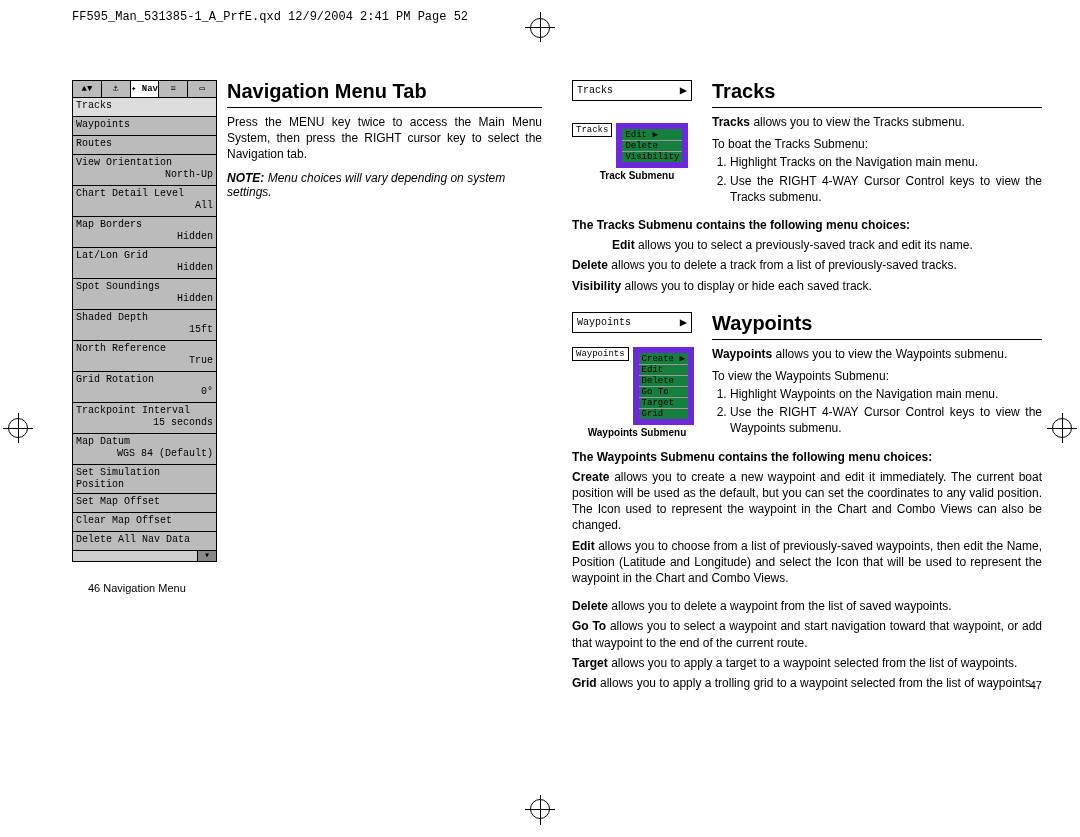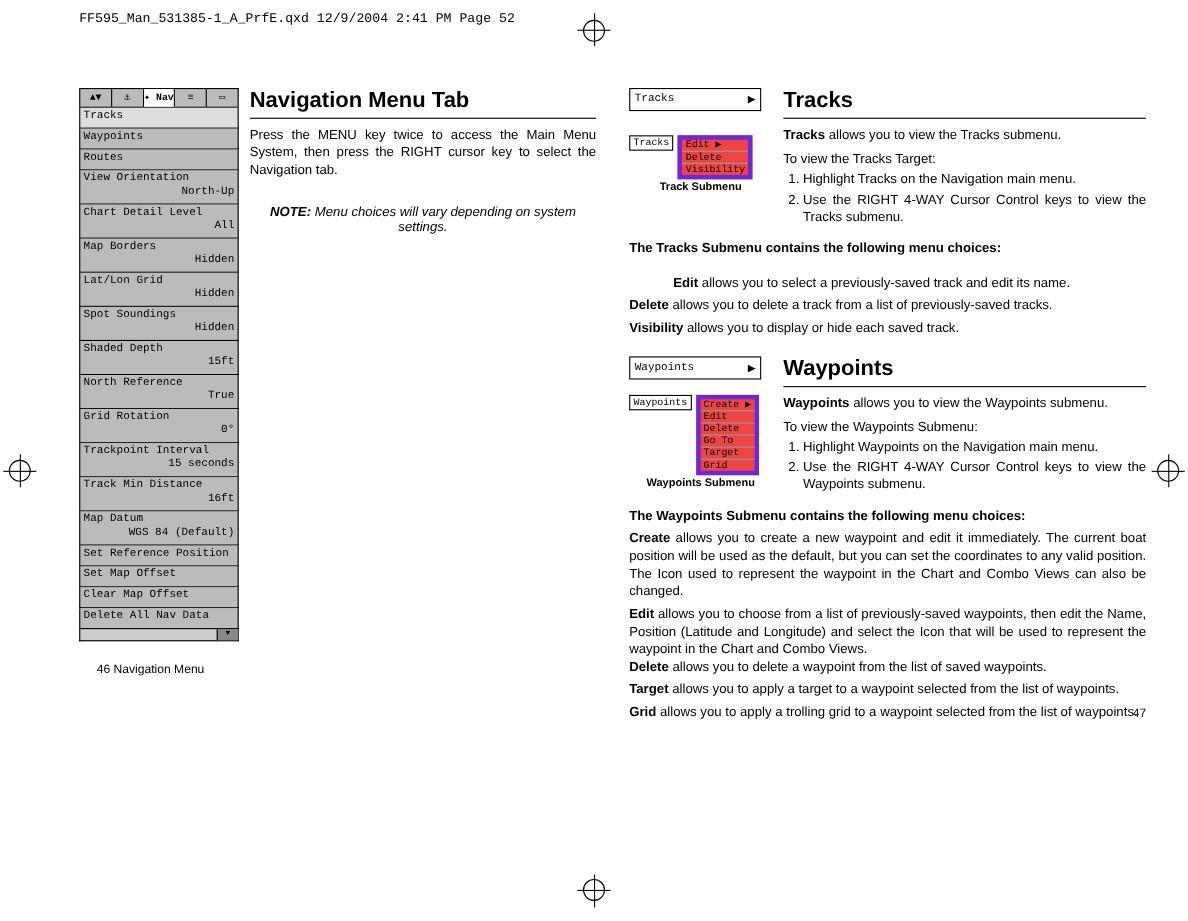--- a/index.html
+++ b/index.html
@@ -97,21 +97,21 @@
   }
 
   
   .section-head {
     font-family: Arial, sans-serif;
     font-weight: 900;
     font-size: 20px;
     margin: 0 0 4px 0;
   }
   .body-text { font-size:12px; line-height:1.35; text-align:justify;}
-  .note { font-style: italic; font-size:12px; margin-top:22px;text-align:center;}
+  .note { font-style: italic; font-size:12px; margin-top:8px;}
   .rule { border-top:1px solid #000; margin:3px 0 6px 0; }
 
   .float-left { float:left; margin-right:10px; }
   .after-float { overflow:hidden; }
 
   
   .mini-box {
     border:1px solid #000;
     font-family:"Courier New",monospace;
     font-size:10px;
@@ -121,21 +121,21 @@
     margin-bottom:2px;
     display:flex;justify-content:space-between;align-items:center;
   }
   .mini-box .arrow{font-size:12px;}
   .submenu-pair { display:flex; gap:4px; align-items:flex-start;}
   .submenu-pair .label-box{
     border:1px solid #000;font-family:"Courier New",monospace;font-size:9px;
     padding:1px 3px;background:#fff;
   }
   .submenu-pair .opts{
-    border:4px solid #6d28d9;font-family:"Courier New",monospace;font-size:9px;background:#ef4444;
+    border:6px solid #6d28d9;font-family:"Courier New",monospace;font-size:9px;background:#15803d;
   }
   .submenu-pair .opts div{padding:0 3px;border-bottom:1px solid #999;white-space:nowrap;}
   .submenu-pair .opts div:last-child{border-bottom:none;}
   .sub-caption{font-size:10px;font-weight:bold;text-align:center;margin-top:2px;}
 
   .pagenum-left { position:absolute; bottom:0; left:16px; font-size:11px;}
   .pagenum-right{ position:absolute; bottom:0; right:0; font-size:11px;}
 
   ol.steps{margin:2px 0 6px 18px;padding:0;font-size:12px;line-height:1.35;}
   ol.steps li{margin-bottom:2px;text-align:justify;}
@@ -175,23 +175,22 @@
           <div class="nav-row">Routes</div>
           <div class="nav-row tall">View Orientation<span class="val">North-Up</span></div>
           <div class="nav-row tall">Chart Detail Level<span class="val">All</span></div>
           <div class="nav-row tall">Map Borders<span class="val">Hidden</span></div>
           <div class="nav-row tall">Lat/Lon Grid<span class="val">Hidden</span></div>
           <div class="nav-row tall">Spot Soundings<span class="val">Hidden</span></div>
           <div class="nav-row tall">Shaded Depth<span class="val">15ft</span></div>
           <div class="nav-row tall">North Reference<span class="val">True</span></div>
           <div class="nav-row tall">Grid Rotation<span class="val">0°</span></div>
           <div class="nav-row tall">Trackpoint Interval<span class="val">15 seconds</span></div>
-          <div class="nav-row tall">Track Min Distance<span class="val">16ft</span></div>
           <div class="nav-row tall">Map Datum<span class="val">WGS 84 (Default)</span></div>
-          <div class="nav-row">Set Reference Position</div>
+          <div class="nav-row">Set Simulation Position</div>
           <div class="nav-row">Set Map Offset</div>
           <div class="nav-row">Clear Map Offset</div>
           <div class="nav-row">Delete All Nav Data</div>
         </div>
       <div class="nav-scroll">
           <span>▾</span>
         </div>
     </div>
     <div class="nav-caption">Navigation Menu</div>
   </div>
@@ -219,29 +218,29 @@
           <div>Delete</div>
           <div>Visibility</div>
         </div>
     </div>
     <div class="sub-caption">Track Submenu</div>
   </div>
   <div class="after-float">
     <div class="section-head">Tracks</div>
     <div class="rule"></div>
     <div class="body-text"><strong>Tracks</strong><span> allows you to view the Tracks submenu.</span></div>
-    <div class="body-text" style="margin-top:6px;">To view the Tracks Target:</div>
+    <div class="body-text" style="margin-top:6px;">To boat the Tracks Submenu:</div>
     <ol class="steps" id="tracks-steps">
         <li>Highlight Tracks on the Navigation main menu.</li>
         <li>Use the RIGHT 4-WAY Cursor Control keys to view the Tracks submenu.</li>
       </ol>
   </div>
   <div class="clear"></div>
   <div class="body-text" style="margin-top:6px;font-weight:bold;">The Tracks Submenu contains the following menu choices:</div>
-  <div class="body-text" style="margin-top:16px;padding-left:40px;"><strong>Edit</strong><span> allows you to select a previously-saved track and edit its name.</span></div>
+  <div class="body-text" style="margin-top:4px;padding-left:40px;"><strong>Edit</strong><span> allows you to select a previously-saved track and edit its name.</span></div>
   <div class="body-text" style="margin-top:4px;"><strong>Delete</strong><span> allows you to delete a track from a list of previously-saved tracks.</span></div>
   <div class="body-text" style="margin-top:4px;"><strong>Visibility</strong><span> allows you to display or hide each saved track.</span></div>
 
   <div style="height:18px;"></div>
 
   <div class="float-left" style="width:130px;">
     <div class="mini-box">
       <span>Waypoints</span>
         <span class="arrow">▶</span>
     </div>
@@ -266,18 +265,19 @@
     <div class="body-text" style="margin-top:6px;">To view the Waypoints Submenu:</div>
     <ol class="steps" id="waypoints-steps">
         <li>Highlight Waypoints on the Navigation main menu.</li>
         <li>Use the RIGHT 4-WAY Cursor Control keys to view the Waypoints submenu.</li>
       </ol>
   </div>
   <div class="clear"></div>
   <div class="body-text" style="margin-top:6px;font-weight:bold;">The Waypoints Submenu contains the following menu choices:</div>
   <div class="body-text" style="margin-top:4px;"><strong>Create</strong><span> allows you to create a new waypoint and edit it immediately.  The current boat position will be used as the default, but you can set the coordinates to any valid position. The Icon used to represent the waypoint in the Chart and Combo Views can also be changed.</span></div>
   <div class="body-text" style="margin-top:4px;"><strong>Edit</strong><span> allows you to choose from a list of previously-saved waypoints, then edit the Name, Position (Latitude and Longitude) and select the Icon that will be used to represent the waypoint in the Chart and Combo Views.</span></div>
-  <div class="body-text" style="margin-top:0;"><strong>Delete</strong><span> allows you to delete a waypoint from the list of saved waypoints.</span></div>
+  <div class="body-text" style="margin-top:12px;"><strong>Delete</strong><span> allows you to delete a waypoint from the list of saved waypoints.</span></div>
+  <div class="body-text" style="margin-top:4px;"><strong>Go To</strong><span> allows you to select a waypoint and start navigation toward that waypoint, or add that waypoint to the end of the current route.</span></div>
   <div class="body-text" style="margin-top:4px;"><strong>Target</strong><span> allows you to apply a target to a waypoint selected from the list of waypoints.</span></div>
   <div class="body-text" style="margin-top:4px;"><strong>Grid</strong><span> allows you to apply a trolling grid to a waypoint selected from the list of waypoints.</span></div>
 
   <div class="pagenum-right">47</div>
 </div>
 
 </body></html>

